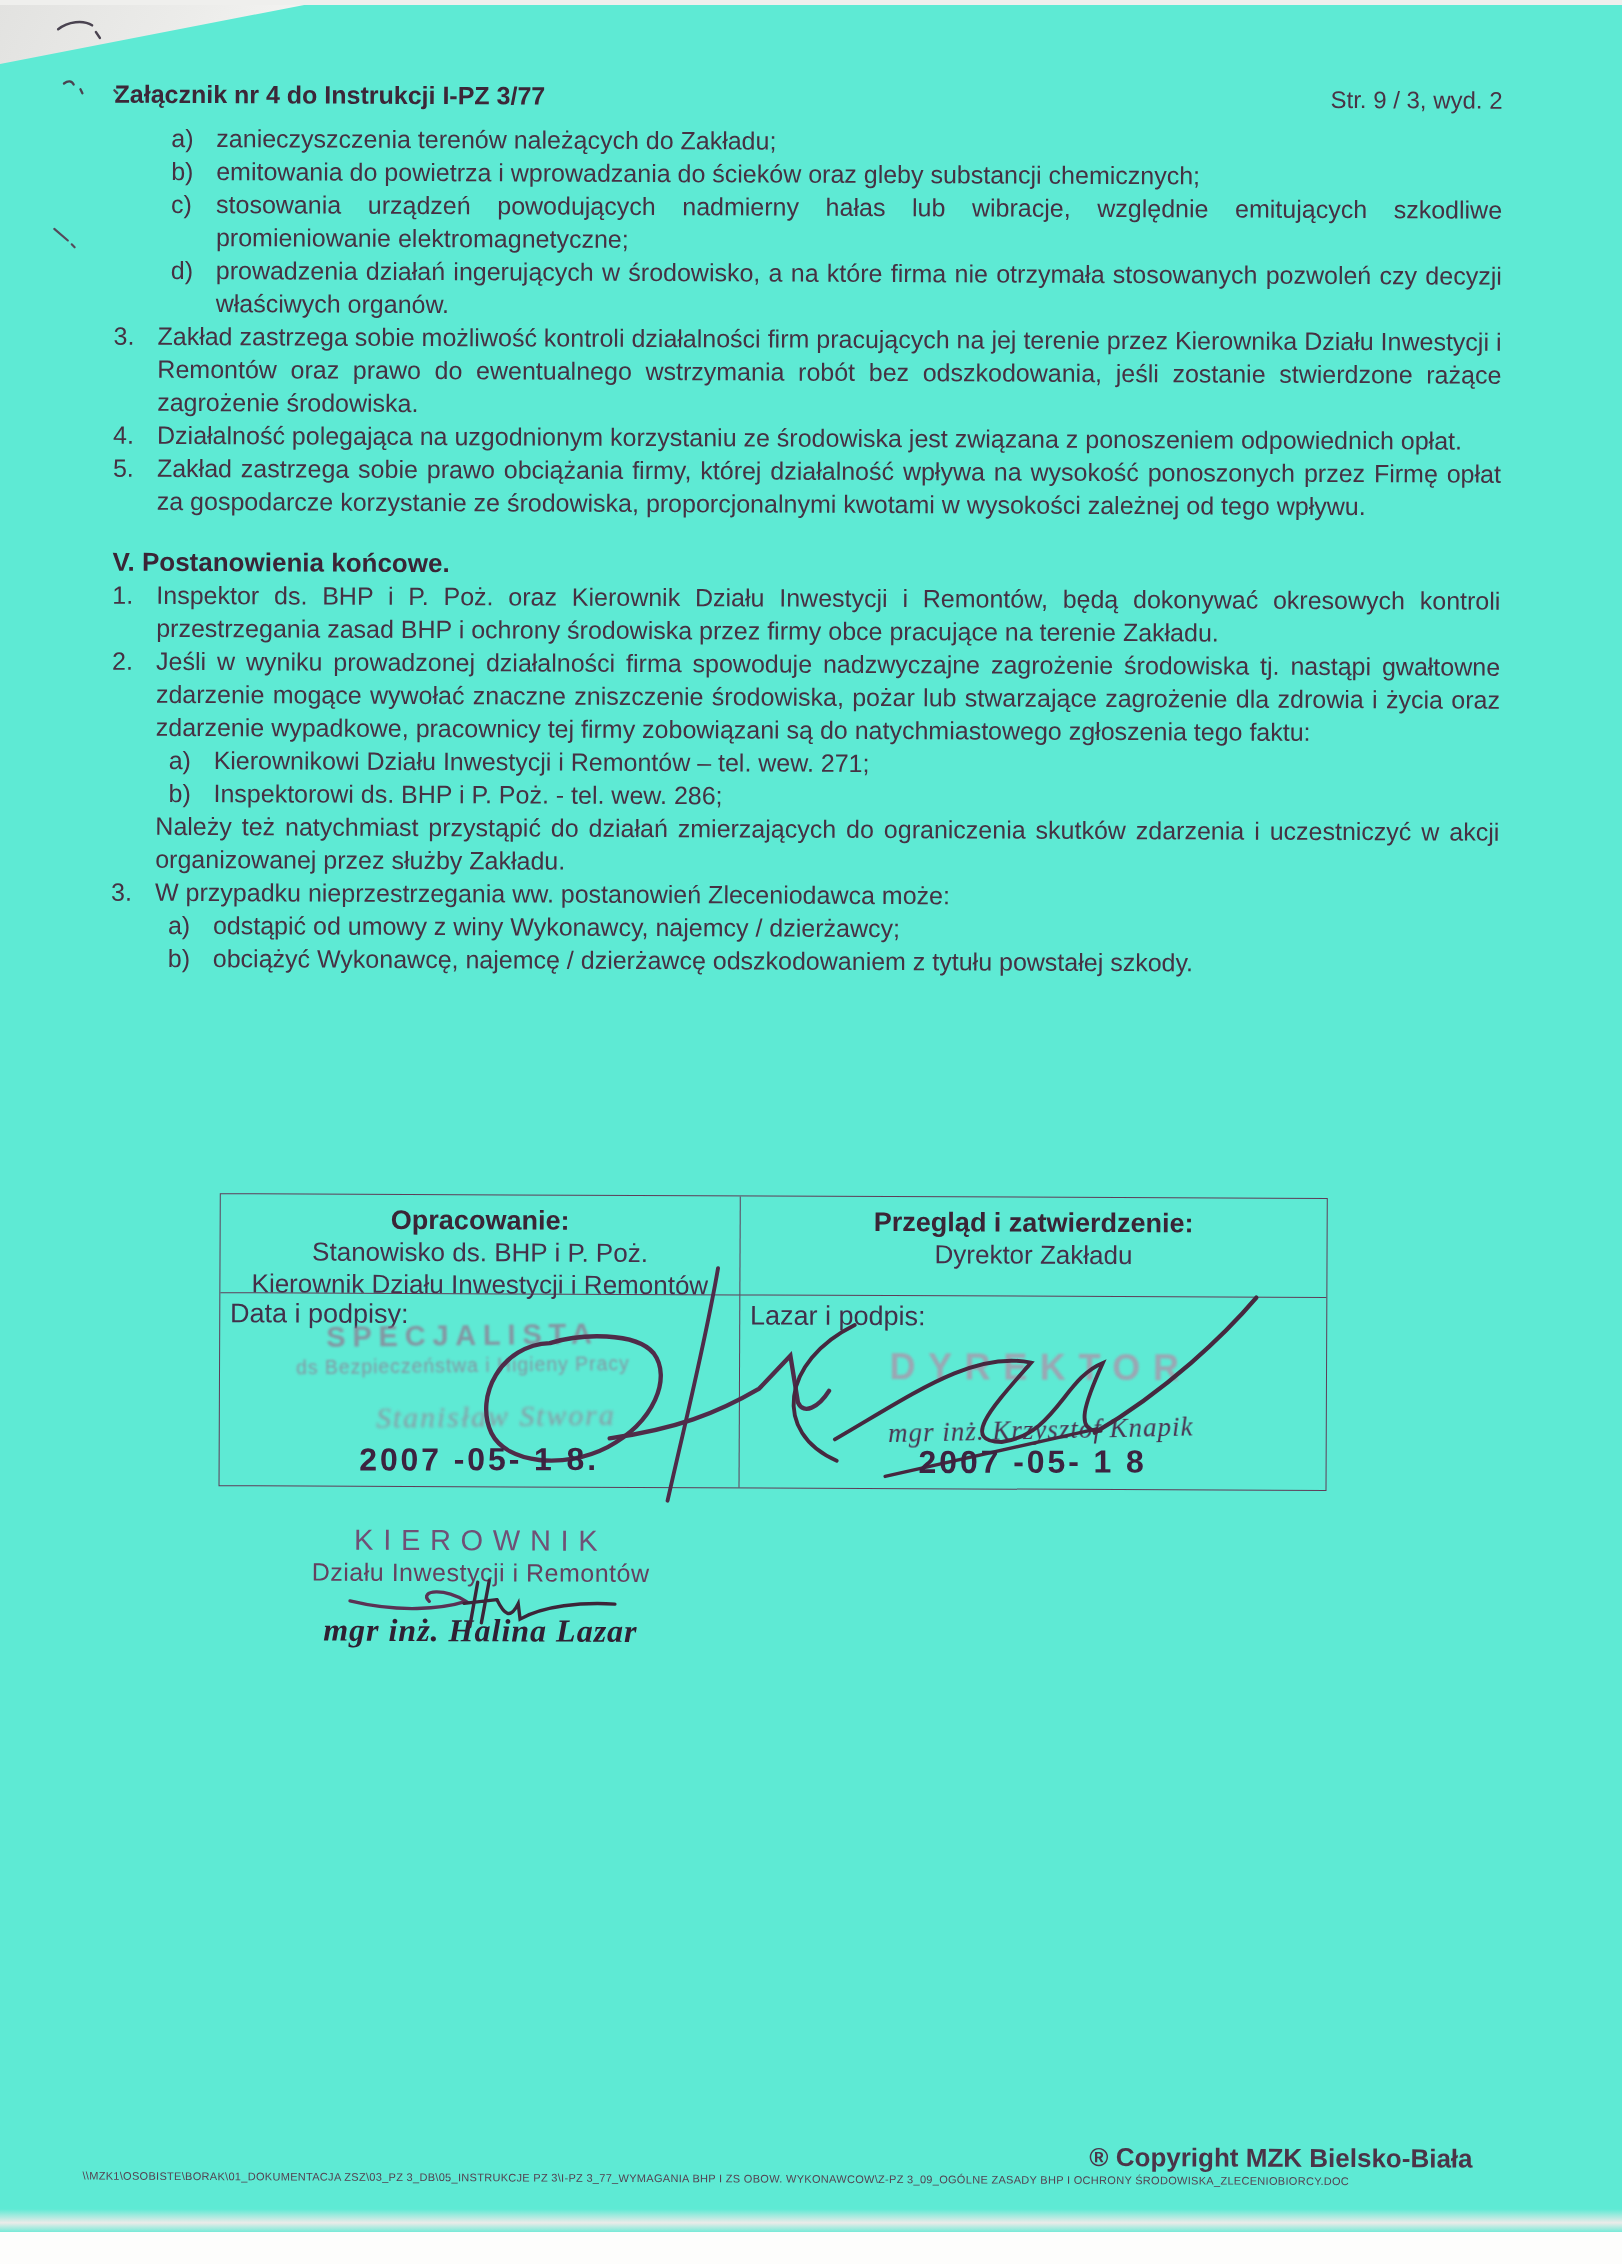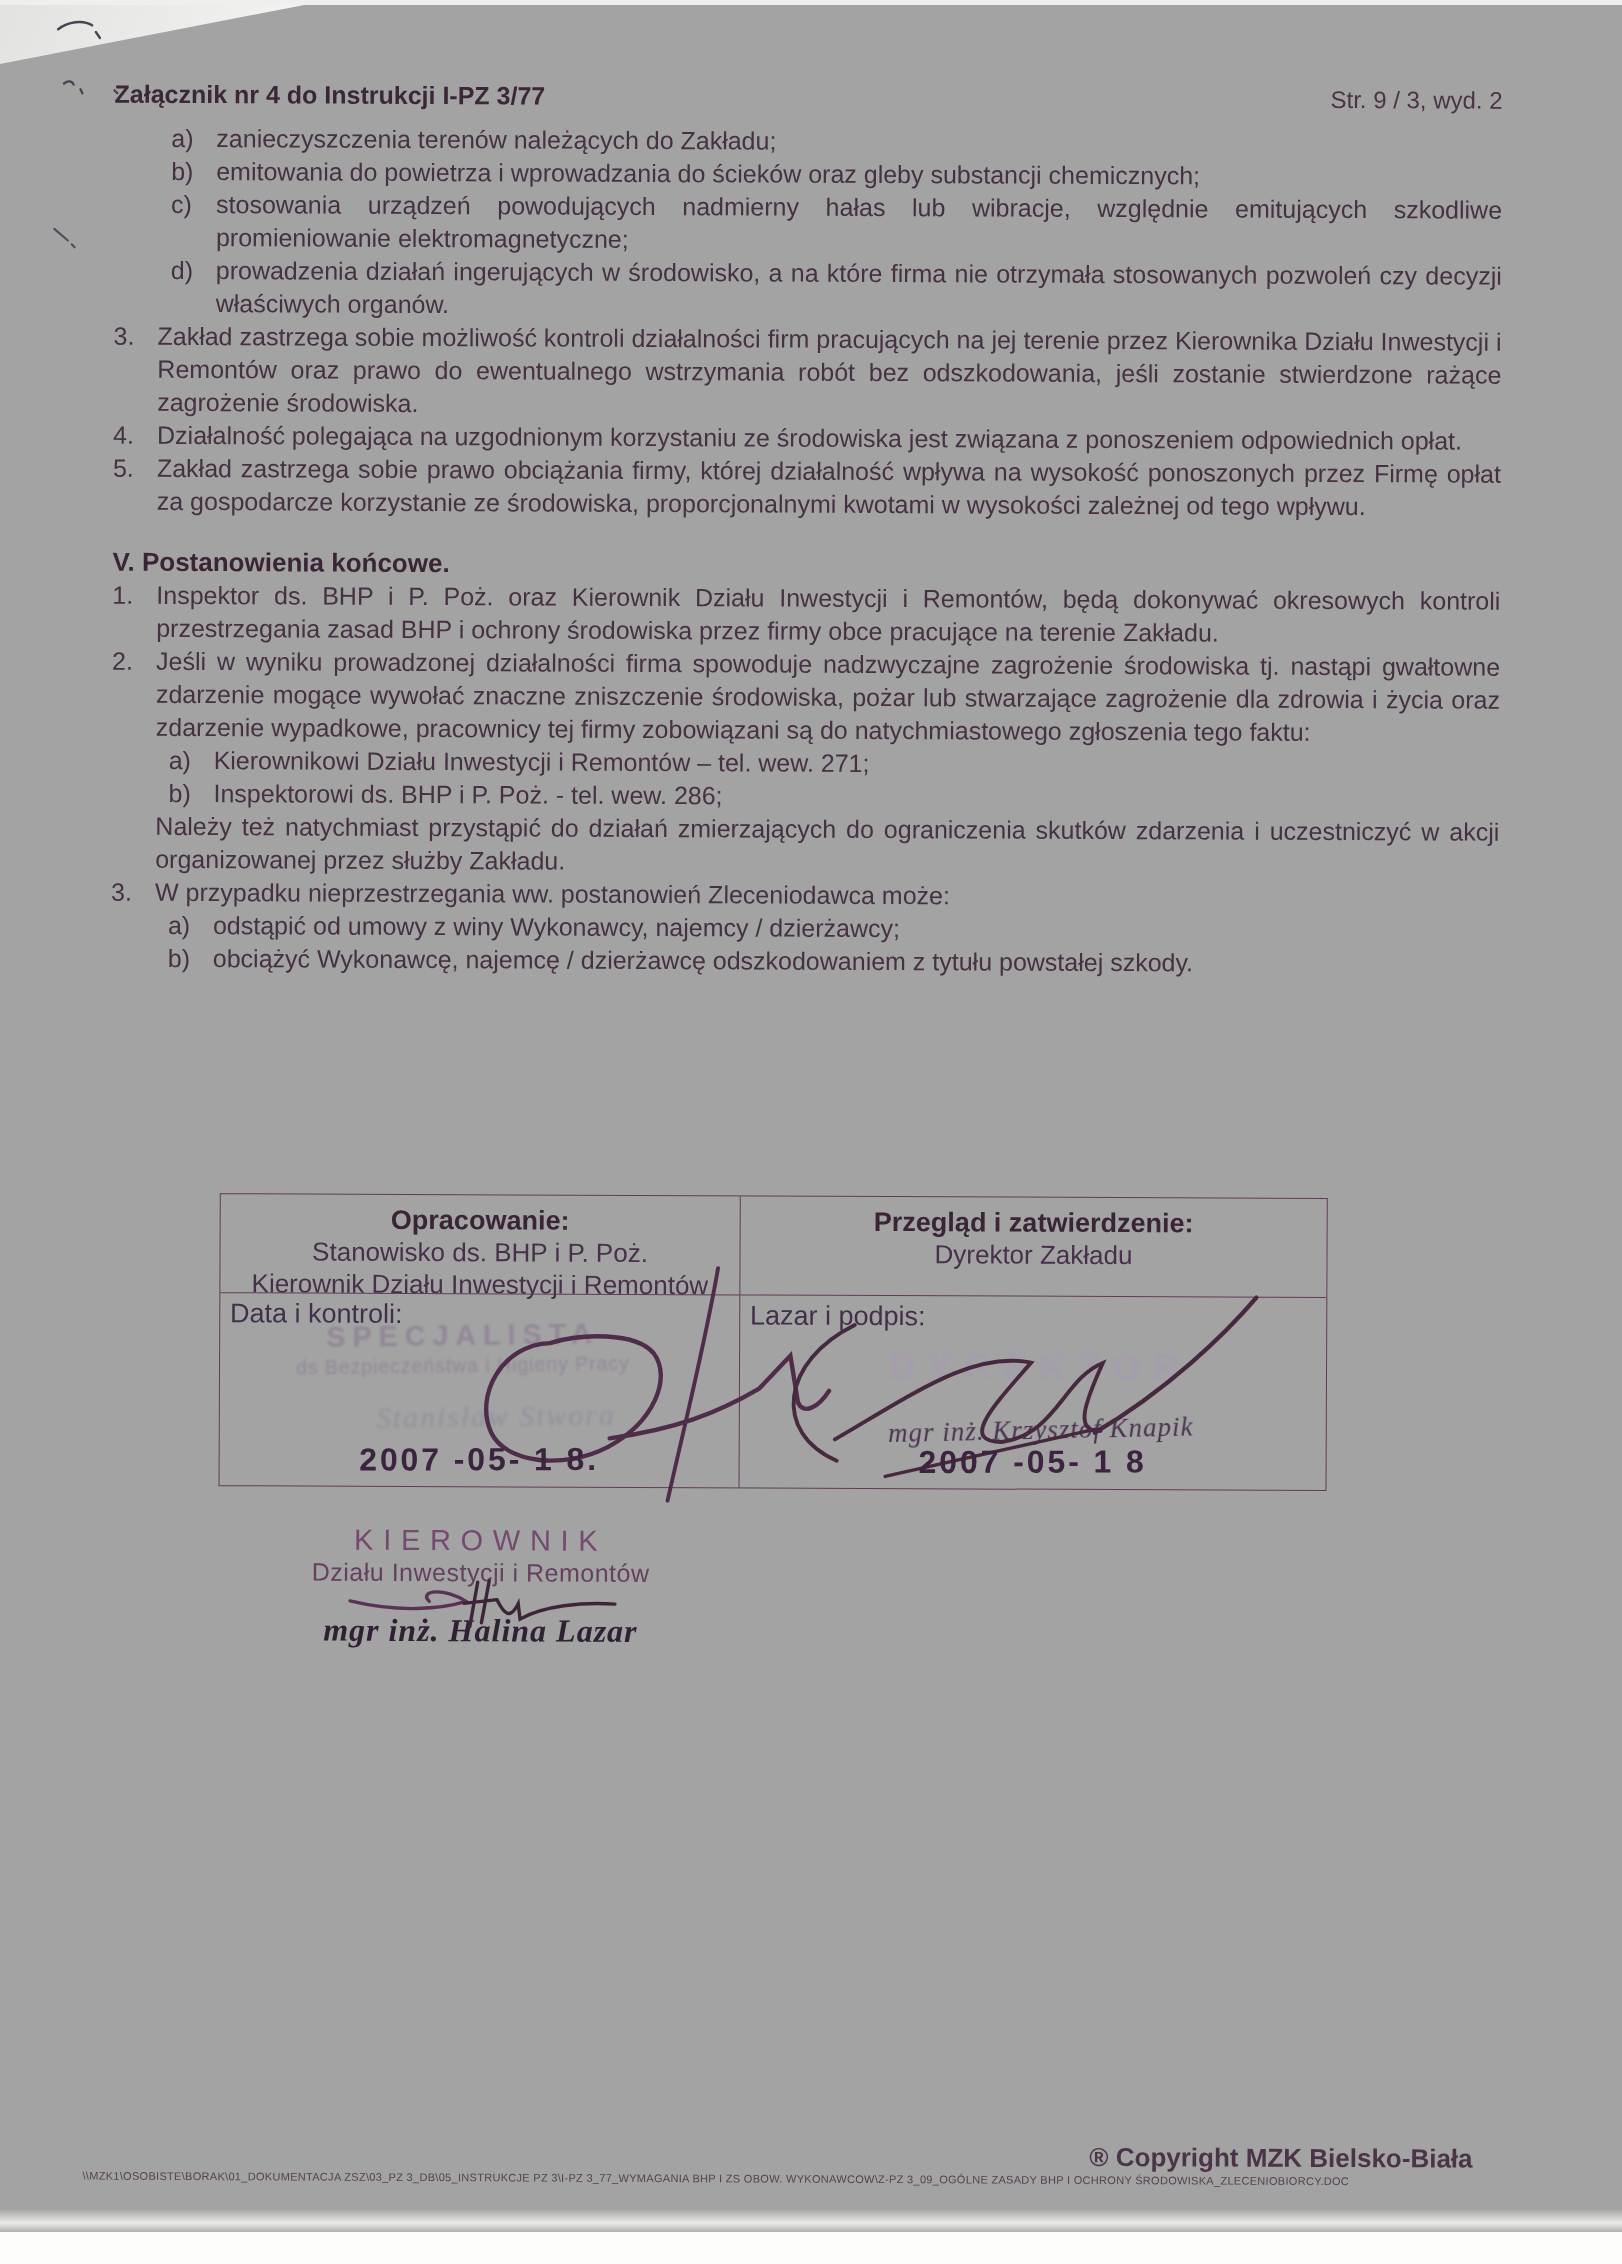--- a/index.html
+++ b/index.html
@@ -1,18 +1,18 @@
 <!DOCTYPE html>
 <html><head>
 <meta charset="utf-8">
 <style>
   html,body{margin:0;padding:0;background:#ffffff;}
   .sheet{
     position:relative;width:1622px;height:2265px;overflow:hidden;
-    background:#a3a3a3;
+    background:#5eead4;
     font-family:"Liberation Sans", sans-serif;
     color:#463143;
   }
   .tilt{position:absolute;inset:0;transform:rotate(0.25deg);transform-origin:40% 0;}
   
   .corner-shade{position:absolute;top:0;left:0;width:330px;height:64px;
     background:linear-gradient(115deg,#e2e2e0 0%,#ececea 55%,#f6f6f4 100%);
     clip-path:polygon(0 0,100% 0,0 100%);}
   .top-strip{position:absolute;top:0;left:0;right:0;height:4.9px;background:#efefed;}
   .bottom-shade{position:absolute;left:0;top:2209px;width:100%;height:25px;
@@ -158,21 +158,21 @@
         <div class="cell-title">Opracowanie:</div>
         <div>Stanowisko ds. BHP i P. Poż.</div>
         <div>Kierownik Działu Inwestycji i Remontów</div>
       </div>
       <div class="th">
         <div class="cell-title">Przegląd i zatwierdzenie:</div>
         <div>Dyrektor Zakładu</div>
       </div>
 
       <div class="td td-left">
-        <span class="cell-label">Data i kontroli:</span>
+        <span class="cell-label">Data i podpisy:</span>
         <div class="stamp-faint">
           <div class="l1">SPECJALISTA</div>
           <div class="l2">ds Bezpieczeństwa i Higieny Pracy</div>
         </div>
         <div class="stamp-name-faint">Stanisław Stwora</div>
         <svg class="sig-svg" width="520" height="192" viewBox="0 0 536 198">
           <path d="M340 50 C 290 52, 262 105, 280 143 C 296 175, 356 180, 400 157 C 448 131, 466 85, 447 60 C 428 38, 372 40, 340 50" stroke="#4f2c49" stroke-width="4.5" fill="none" stroke-linecap="round"></path>
           <path d="M513 -28 C 500 50, 480 130, 462 212" stroke="#4f2c49" stroke-width="4" fill="none" stroke-linecap="round"></path>
           <path d="M402 148 C 470 138, 512 122, 556 96 L 588 62 L 596 110 C 602 124, 618 114, 628 98" stroke="#4f2c49" stroke-width="4.5" fill="none" stroke-linecap="round"></path>
         </svg>

